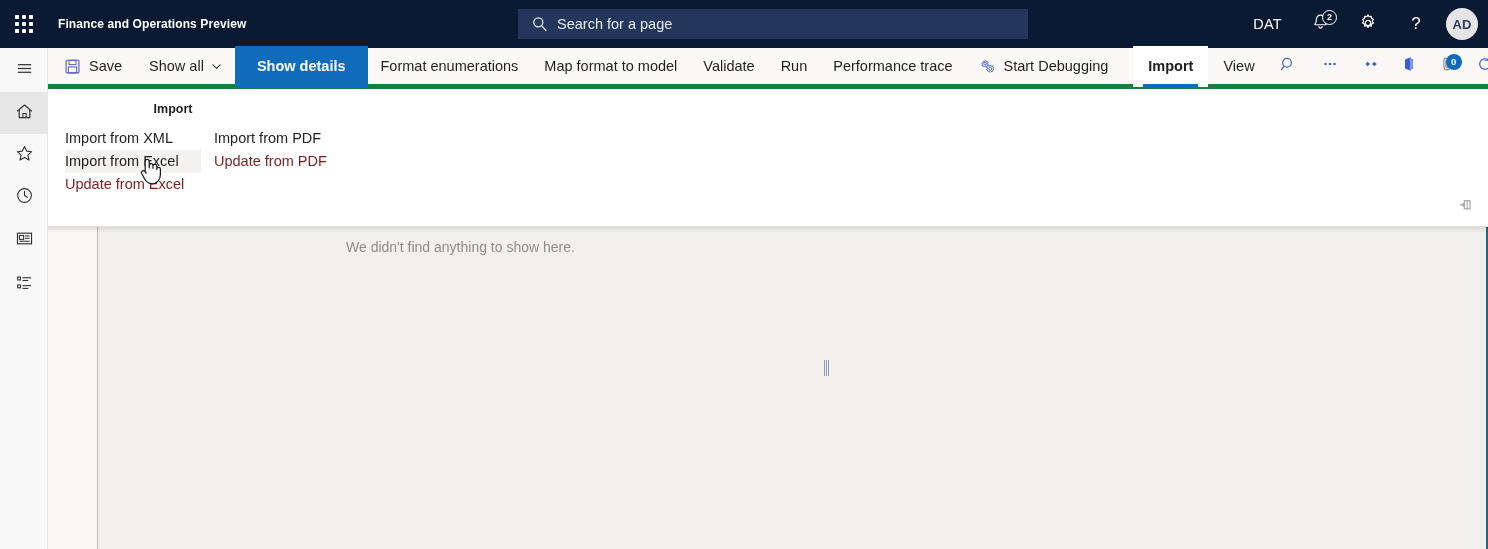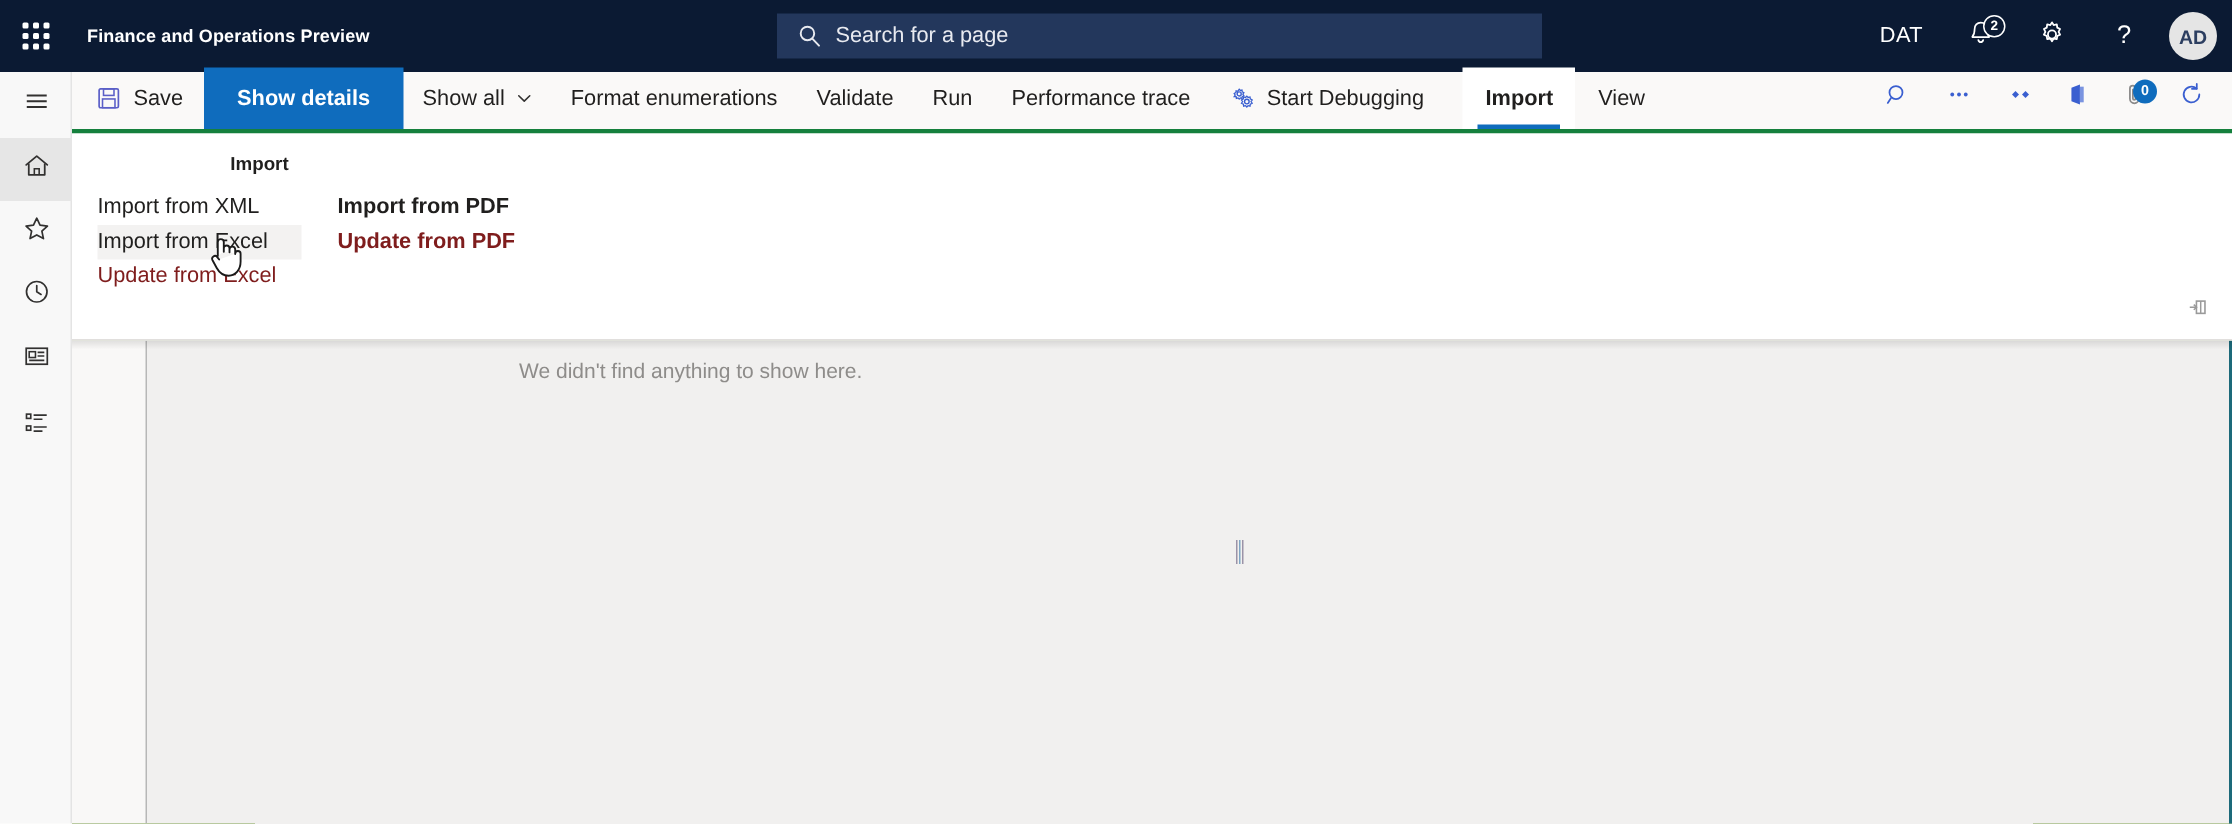--- a/index.html
+++ b/index.html
@@ -98,22 +98,22 @@
     display: flex; align-items: center; justify-content: center;
     cursor: pointer;
   }
   .rail-item.active { background: #e6e6e6; }
 
   
   .ribbon {
     position: absolute; left: 48px; top: 48px;
     width: 1440px; height: 41px;
     background: #faf9f8;
-    display: flex; align-items: flex-end;
-    border-bottom: 3px solid #15803d;
+    display: flex; align-items: center;
+    border-bottom: 5px solid #15803d;
   }
   .rb {
     display: flex; align-items: center;
     padding: 0 13px;
     font-size: 14.5px; color: #201f1e;
     cursor: pointer; white-space: nowrap;
     height: 41px;
   }
   .rb.save { padding-left: 16px; padding-right: 14px; }
   .rb.primary { background: #0f6cbd; color: #ffffff; font-weight: 600; padding: 0 22px; }
@@ -166,25 +166,24 @@
   .panel-group { position: absolute; left: 0px; top: 0px; }
   .panel-group-title {
     font-size: 12.5px; font-weight: bold; color: #201f1e;
     text-align: center;
     width: 250px;
     margin-top: 13px;
   }
   .panel-cols {
     display: flex;
     margin-top: 11px;
-    gap: 24px;
   }
   .panel-col { display: flex; flex-direction: column; }
   .panel-col.c1 { width: 136px; margin-left: 17px; }
-  .panel-col.c2 { width: 130px; margin-left: 0; font-weight: bold; }
+  .panel-col.c2 { width: 130px; margin-left: 13px; }
   .mi {
     font-size: 14.5px; color: #201f1e;
     padding: 3px 7px 4px 0px;
     cursor: pointer;
     white-space: nowrap;
     line-height: 16px;
   }
   .mi.hover { background: #f3f2f1; padding-left: 0px; }
   .mi.disabled { color: #7f1d1d; cursor: default; }
   .pin-btn {
@@ -378,37 +377,40 @@
     <span class="ico">
       <svg viewBox="0 0 18 18" width="17" height="17">
         <rect x="2.2" y="2.4" width="13.6" height="13.3" rx="1" fill="none" stroke="#5b5fc7" stroke-width="1.2"></rect>
         <rect x="5.3" y="2.4" width="7.4" height="4.6" fill="none" stroke="#5b5fc7" stroke-width="1.1"></rect>
         <rect x="4.6" y="9.5" width="8.8" height="6.2" fill="none" stroke="#5b5fc7" stroke-width="1.1"></rect>
       </svg>
     </span>
     <span>Save</span>
   </div>
 
-  <div class="rb primary">
-    <span>Show details</span>
-  </div>
-
   <div class="rb">
     <span>Show all</span>
     <span class="caret">
       <svg viewBox="0 0 12 12" width="11" height="11">
         <path d="M2 4.2L6 8.1l4-3.9" fill="none" stroke="#323130" stroke-width="1.15" stroke-linecap="round" stroke-linejoin="round"></path>
       </svg>
     </span>
   </div>
 
+  <div class="rb primary">
+    <span>Show details</span>
+  </div>
+
   <div class="rb">
     <span>Format enumerations</span>
   </div>
 
+  <div class="rb">
+    <span>Map format to model</span>
+  </div>
 
   <div class="rb">
     <span>Validate</span>
   </div>
 
   <div class="rb">
     <span>Run</span>
   </div>
 
   <div class="rb">

